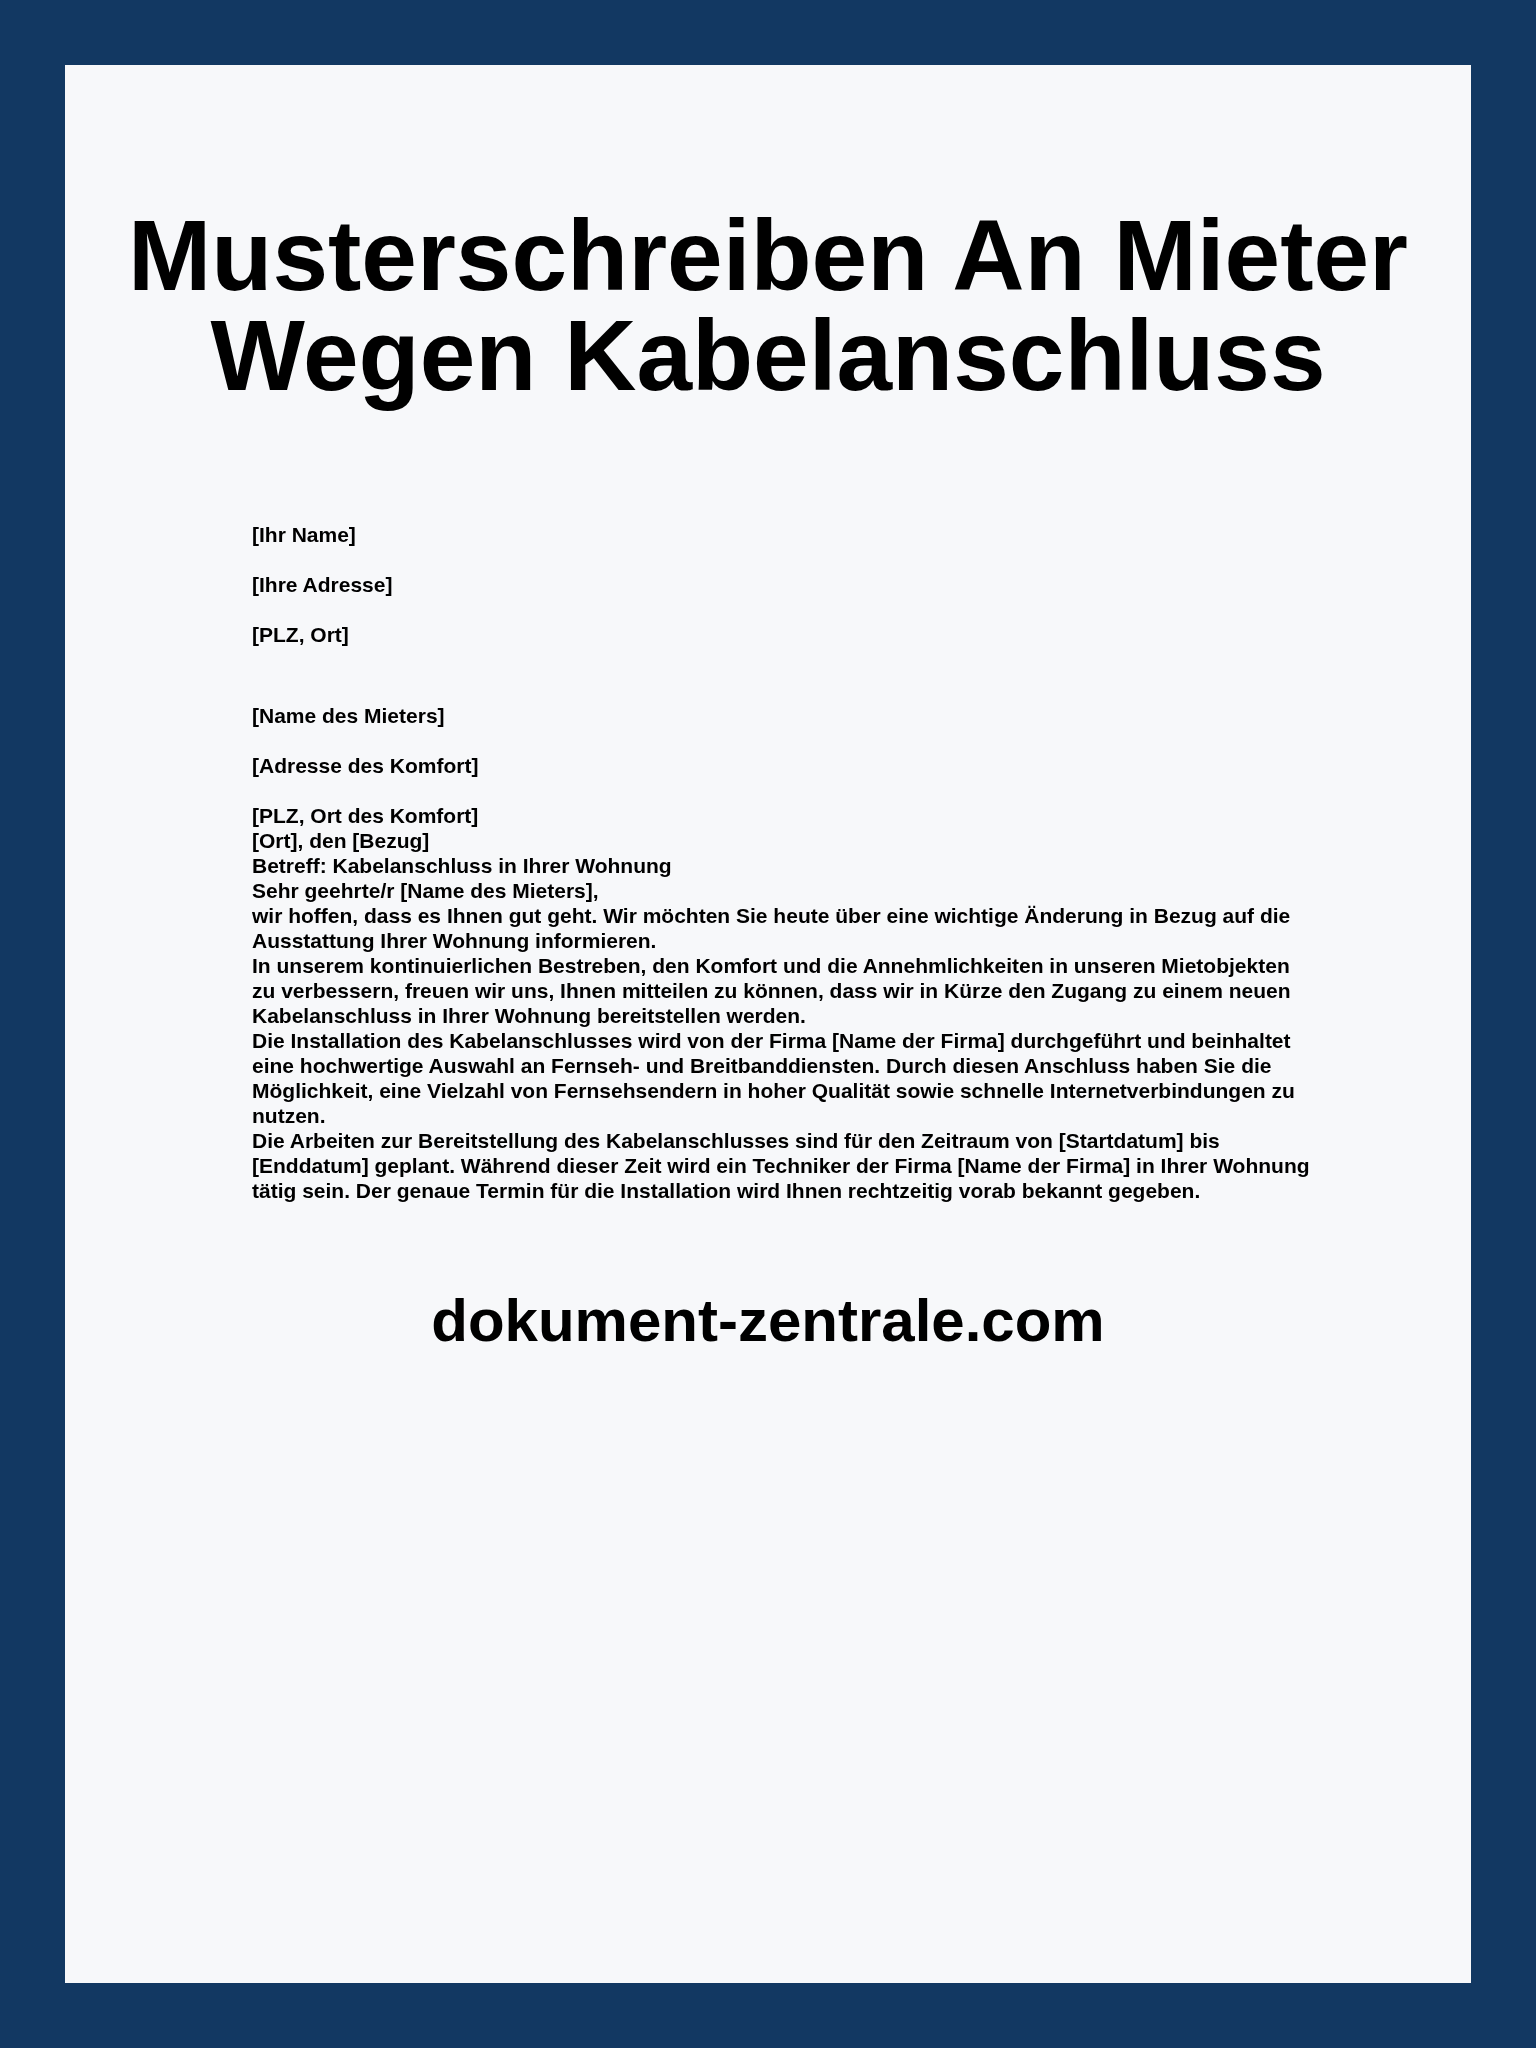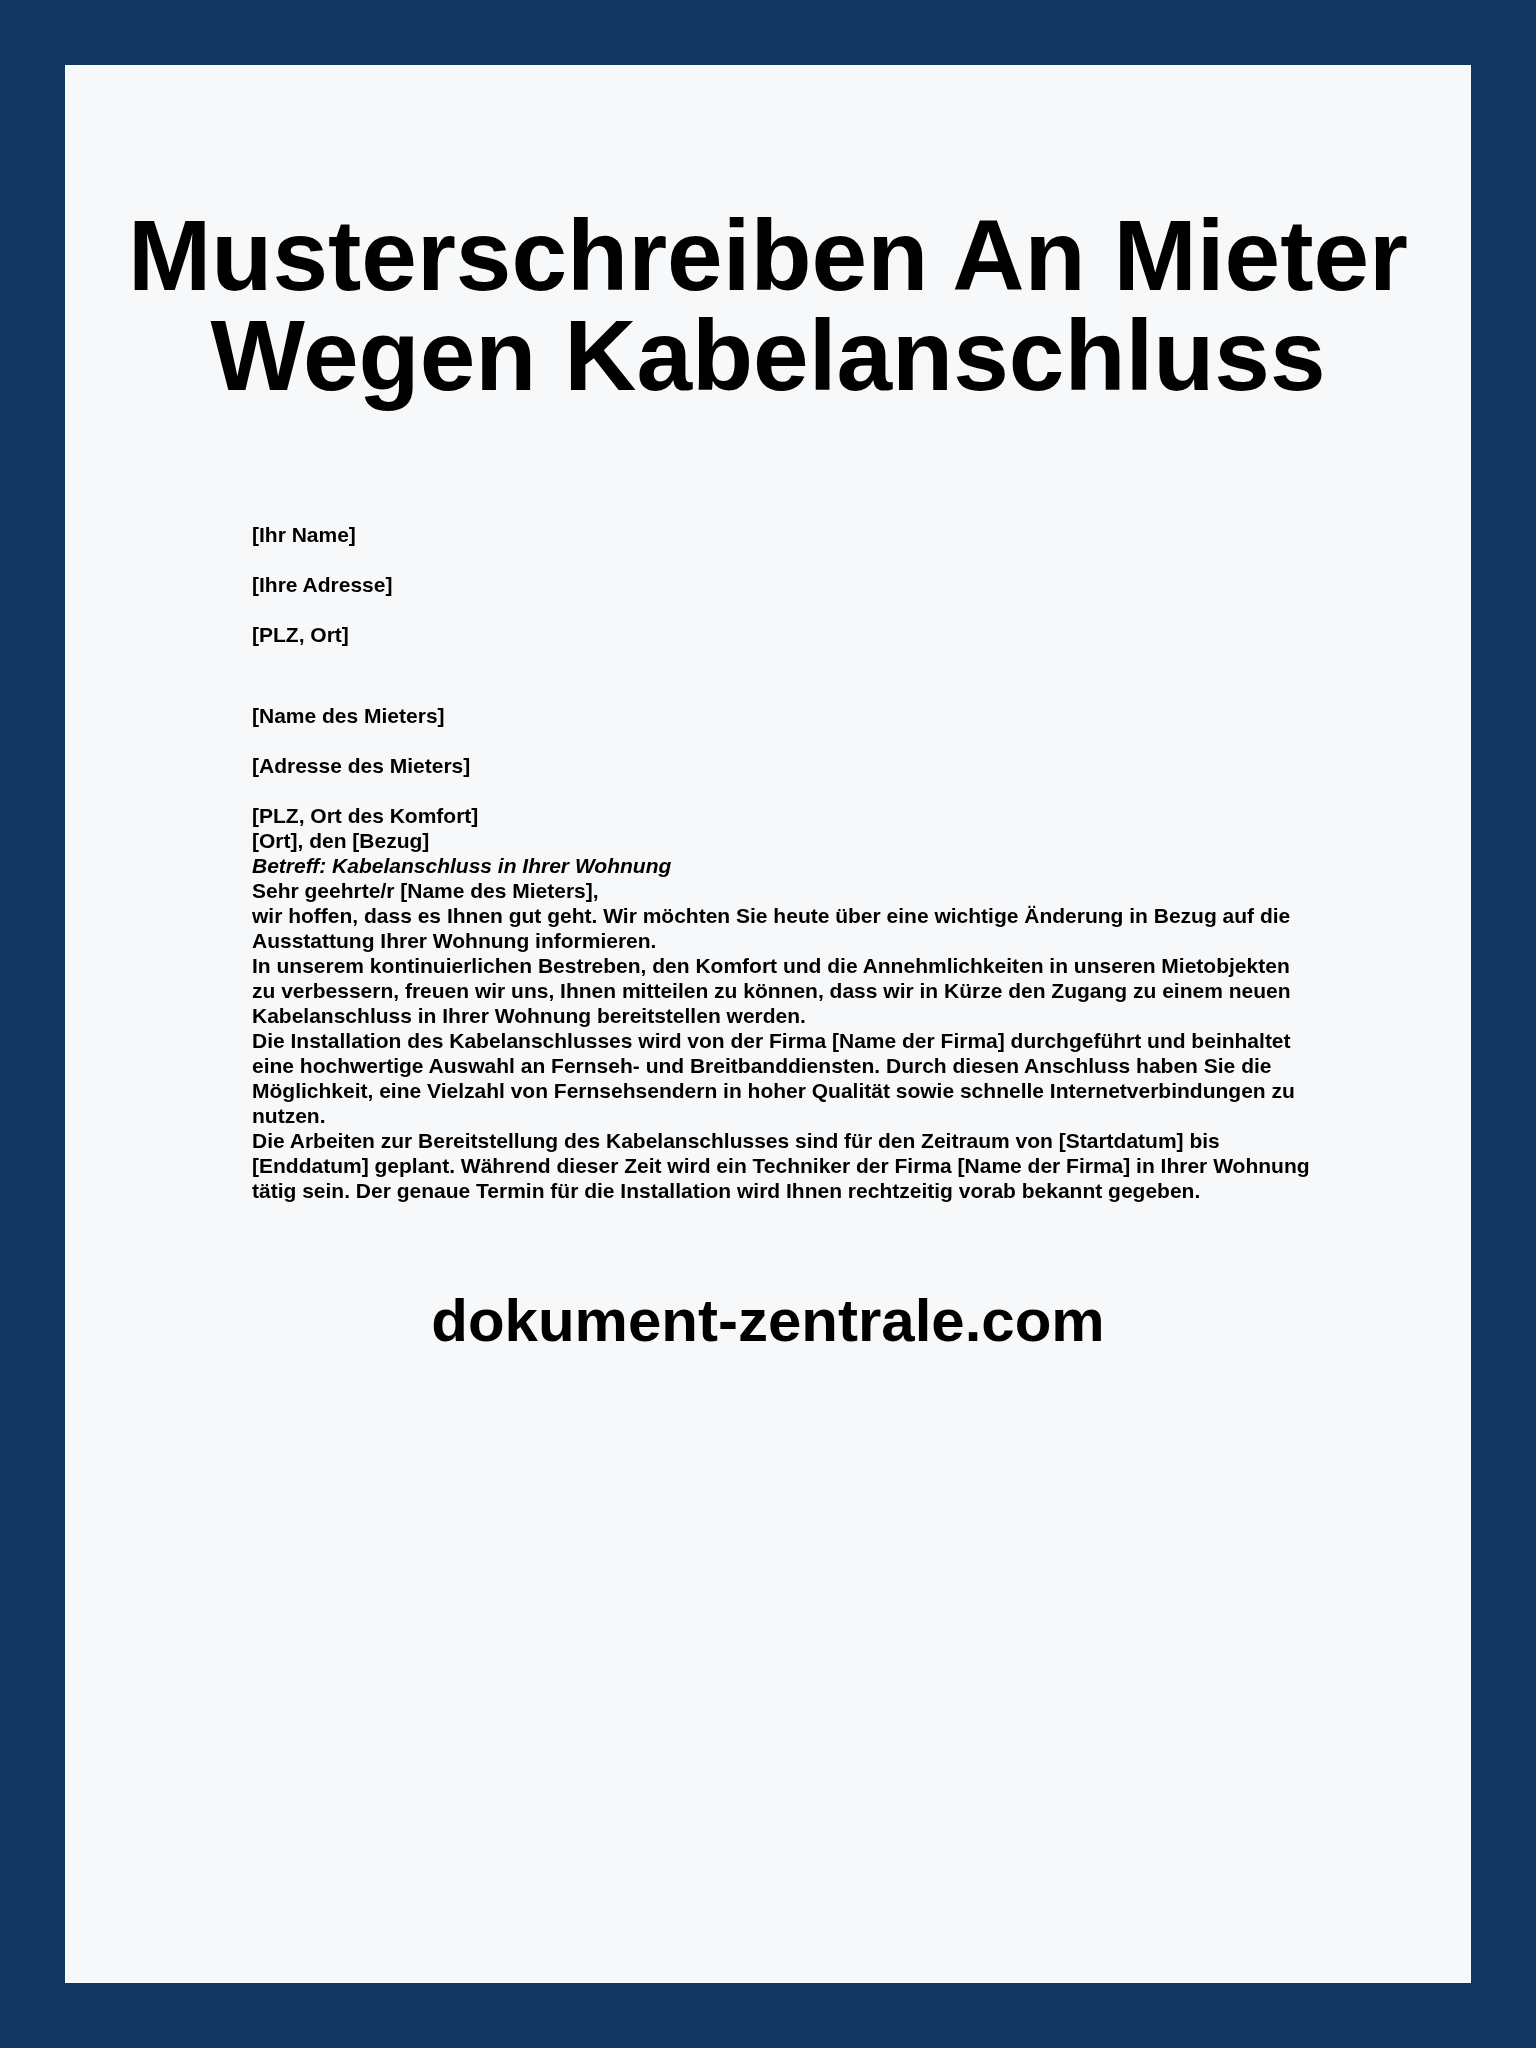--- a/index.html
+++ b/index.html
@@ -31,21 +31,21 @@
     width: 1060px;
     font-size: 21px;
     line-height: 25px;
     font-weight: 700;
   }
   .content p { margin: 0; padding: 0; }
   .addr-block p + p { margin-top: 25px; }
   .sender-block    { margin-top: 117px; }
   .recipient-block { margin-top: 56px; }
   .date-line       { margin-top: 75px; }
-  .subject-line    { margin-top: 125px; font-style: italic; }
+  .subject-line    { margin-top: 125px; }
   .salutation-line { margin-top: 75px; }
   .body-paragraph  { margin-top: 75px; }
   .site-footer {
     margin-top: 88px;
     font-size: 60px;
     line-height: 60px;
     font-weight: 700;
     text-align: center;
     color: var(--text, #000000);
   }
@@ -60,21 +60,21 @@
   <div class="content">
 
     <div class="addr-block sender-block">
       <p>[Ihr Name]</p>
       <p>[Ihre Adresse]</p>
       <p>[PLZ, Ort]</p>
     </div>
 
     <div class="addr-block recipient-block">
       <p>[Name des Mieters]</p>
-      <p>[Adresse des Mieters]</p>
+      <p>[Adresse des Komfort]</p>
       <p>[PLZ, Ort des Komfort]</p>
     </div>
 
     <p class="date-line">[Ort], den [Bezug]</p>
 
     <p class="subject-line">Betreff: Kabelanschluss in Ihrer Wohnung</p>
 
     <p class="salutation-line">Sehr geehrte/r [Name des Mieters],</p>
 
     <p class="body-paragraph">wir hoffen, dass es Ihnen gut geht. Wir möchten Sie heute über eine wichtige Änderung in Bezug auf die Ausstattung Ihrer Wohnung informieren.</p>

